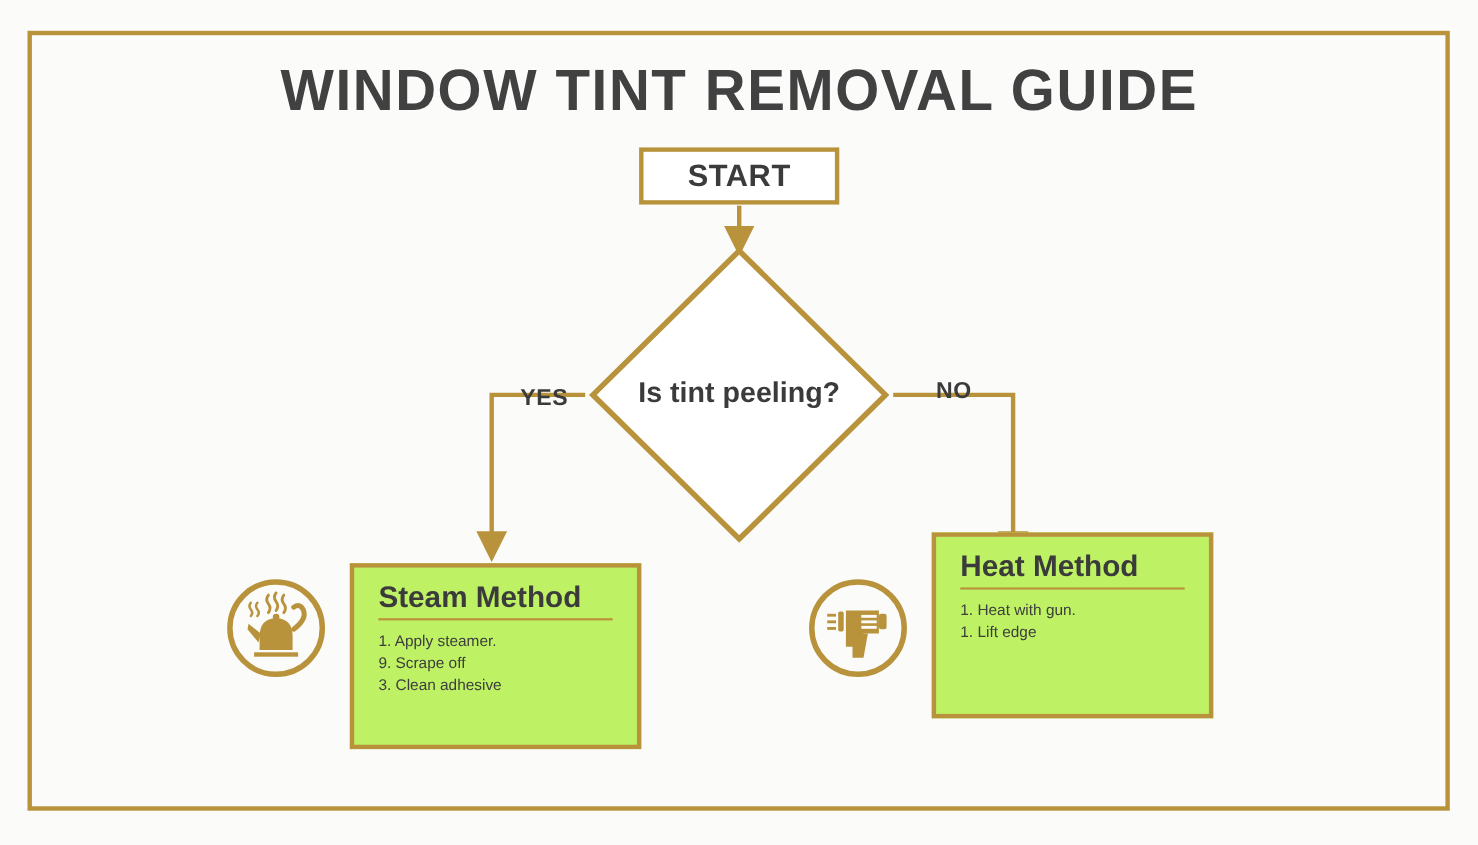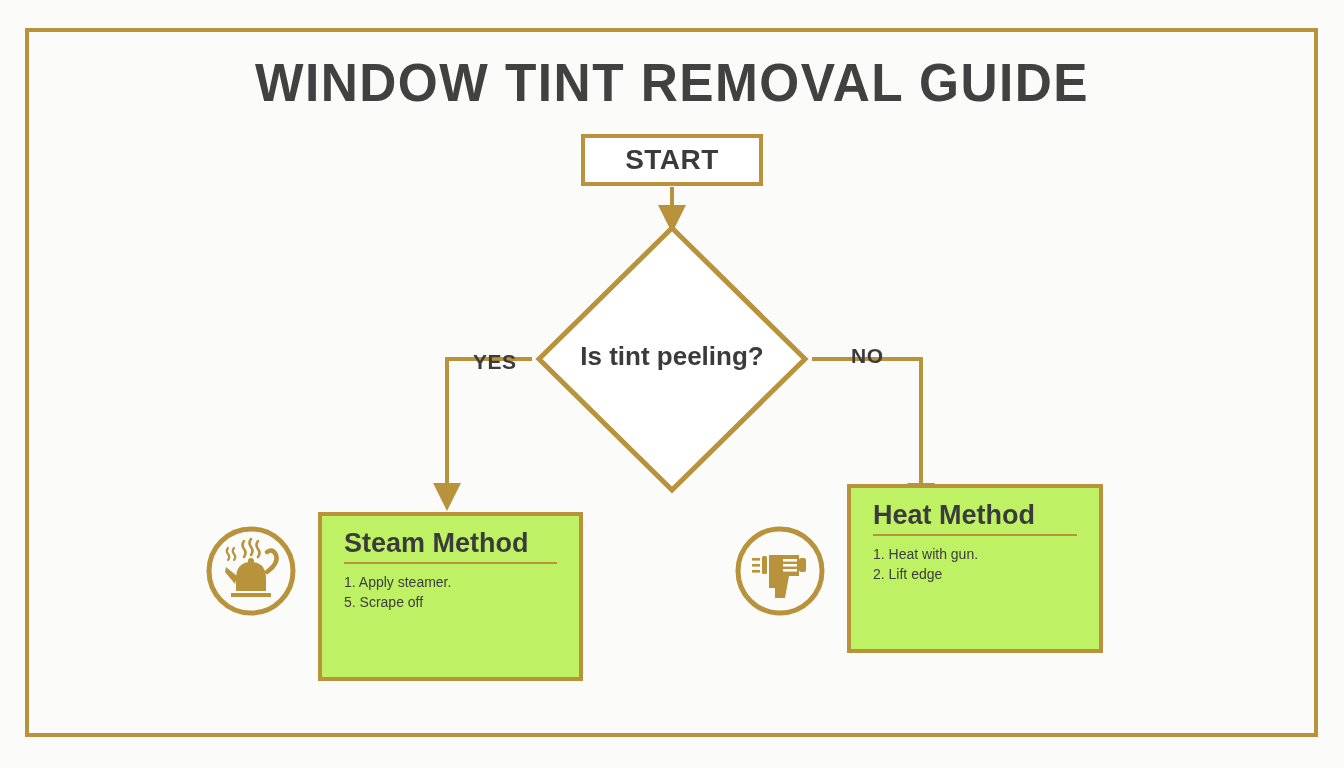--- a/index.html
+++ b/index.html
@@ -216,26 +216,27 @@
 
       <path d="M 38 54 L 43 54 L 43 60 Z" fill="#b8933c"></path>
     </svg>
   </div>
 
   <div class="method-card" id="steam-card">
     <div class="method-title">Steam Method</div>
     <div class="method-rule"></div>
     <ul class="method-steps">
       <li>1. Apply steamer.</li>
-      <li>5. Scrape off</li>
+      <li>9. Scrape off</li>
+      <li>3. Clean adhesive</li>
     </ul>
   </div>
 
   <div class="method-card" id="heat-card">
     <div class="method-title">Heat Method</div>
     <div class="method-rule"></div>
     <ul class="method-steps">
       <li>1. Heat with gun.</li>
-      <li>2. Lift edge</li>
+      <li>1. Lift edge</li>
     </ul>
   </div>
 
 </div>
 
 </body></html>

